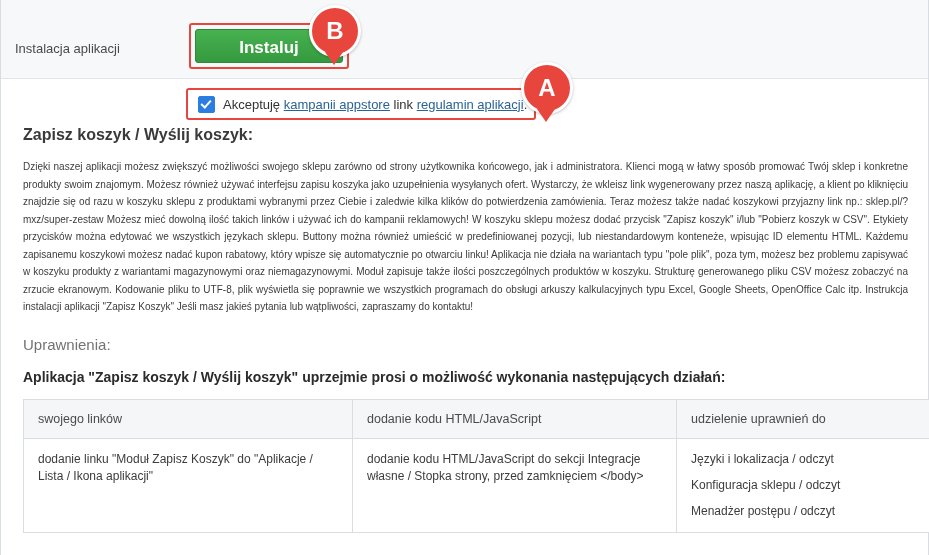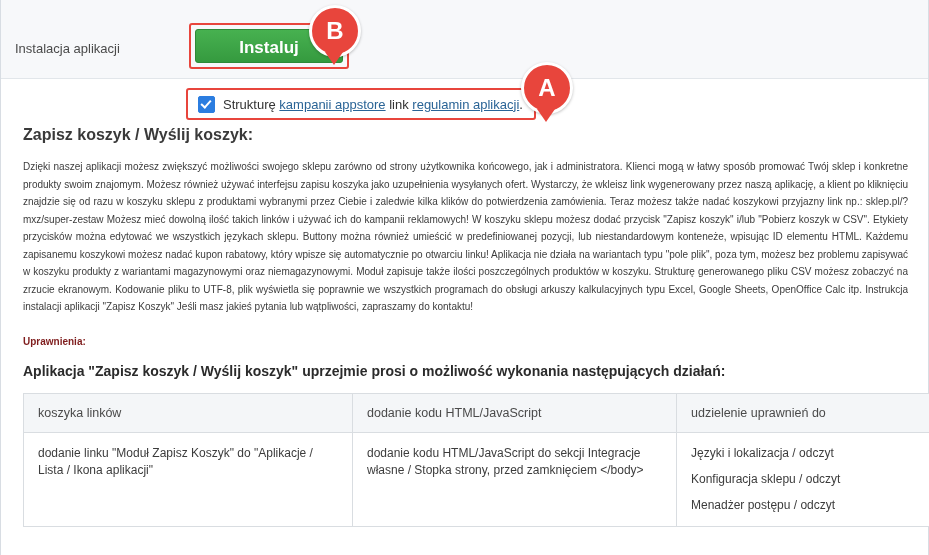--- a/index.html
+++ b/index.html
@@ -168,23 +168,23 @@
   }
   p.desc {
     margin: 0 0 20px 0;
     font-size: 10px;
     line-height: 17.5px;
     color: #3c3c3c;
     text-align: justify;
     max-width: 885px;
   }
   h2.perm-title {
-    font-size: 10px;
-    font-weight: bold;
-    color: #7f1d1d;
+    font-size: 15px;
+    font-weight: normal;
+    color: #737373;
     margin: 0 0 16px 0;
   }
   .perm-lead {
     font-size: 14px;
     font-weight: bold;
     color: #2b2b2b;
     margin: 0 0 14px 0;
   }
   table.perm {
     border-collapse: collapse;
@@ -221,35 +221,35 @@
     <span class="install-label">Instalacja aplikacji</span>
     <div class="install-btn-wrap">
       <button class="install-btn">Instaluj</button>
     </div>
   </div>
 
   <div class="callout callout-b">B</div>
 
   <div class="accept-row-wrap">
     <span class="chk checked"></span>
-    <span class="accept-text"><span>Strukturę </span><a>kampanii appstore</a><span> link </span><a>regulamin aplikacji</a><span>.</span></span>
+    <span class="accept-text"><span>Akceptuję </span><a>kampanii appstore</a><span> link </span><a>regulamin aplikacji</a><span>.</span></span>
   </div>
 
   <div class="callout callout-a">A</div>
 
   <div class="content">
     <h2 class="section-title">Zapisz koszyk / Wyślij koszyk:</h2>
     <p class="desc">Dzięki naszej aplikacji możesz zwiększyć możliwości swojego sklepu zarówno od strony użytkownika końcowego, jak i administratora. Klienci mogą w łatwy sposób promować Twój sklep i konkretne produkty swoim znajomym. Możesz również używać interfejsu zapisu koszyka jako uzupełnienia wysyłanych ofert. Wystarczy, że wkleisz link wygenerowany przez naszą aplikację, a klient po kliknięciu znajdzie się od razu w koszyku sklepu z produktami wybranymi przez Ciebie i zaledwie kilka klików do potwierdzenia zamówienia. Teraz możesz także nadać koszykowi przyjazny link np.: sklep.pl/?mxz/super-zestaw Możesz mieć dowolną ilość takich linków i używać ich do kampanii reklamowych! W koszyku sklepu możesz dodać przycisk "Zapisz koszyk" i/lub "Pobierz koszyk w CSV". Etykiety przycisków można edytować we wszystkich językach sklepu. Buttony można również umieścić w predefiniowanej pozycji, lub niestandardowym konteneże, wpisując ID elementu HTML. Każdemu zapisanemu koszykowi możesz nadać kupon rabatowy, który wpisze się automatycznie po otwarciu linku! Aplikacja nie działa na wariantach typu "pole plik", poza tym, możesz bez problemu zapisywać w koszyku produkty z wariantami magazynowymi oraz niemagazynowymi. Moduł zapisuje także ilości poszczególnych produktów w koszyku. Strukturę generowanego pliku CSV możesz zobaczyć na zrzucie ekranowym. Kodowanie pliku to UTF-8, plik wyświetla się poprawnie we wszystkich programach do obsługi arkuszy kalkulacyjnych typu Excel, Google Sheets, OpenOffice Calc itp. Instrukcja instalacji aplikacji "Zapisz Koszyk" Jeśli masz jakieś pytania lub wątpliwości, zapraszamy do kontaktu!</p>
     <h2 class="perm-title">Uprawnienia:</h2>
     <div class="perm-lead">Aplikacja "Zapisz koszyk / Wyślij koszyk" uprzejmie prosi o możliwość wykonania następujących działań:</div>
 
     <table class="perm">
       <thead>
         <tr>
-          <th style="width:300px">koszyka linków</th>
+          <th style="width:300px">swojego linków</th>
           <th style="width:295px">dodanie kodu HTML/JavaScript</th>
           <th style="width:286px">udzielenie uprawnień do</th>
         </tr>
       </thead>
       <tbody>
         <tr>
           <td>
             <div class="perm-li">dodanie linku "Moduł Zapisz Koszyk" do "Aplikacje / Lista / Ikona aplikacji"</div>
           </td>
           <td>

